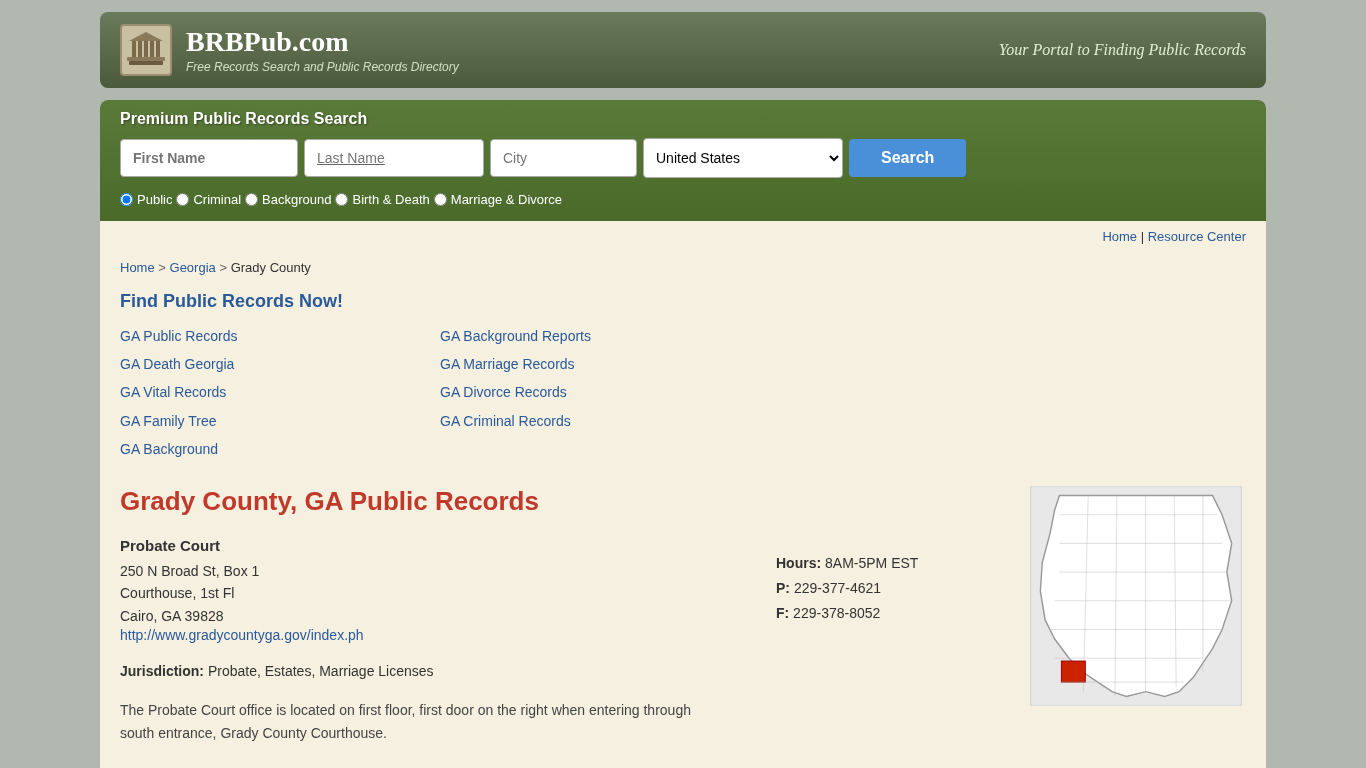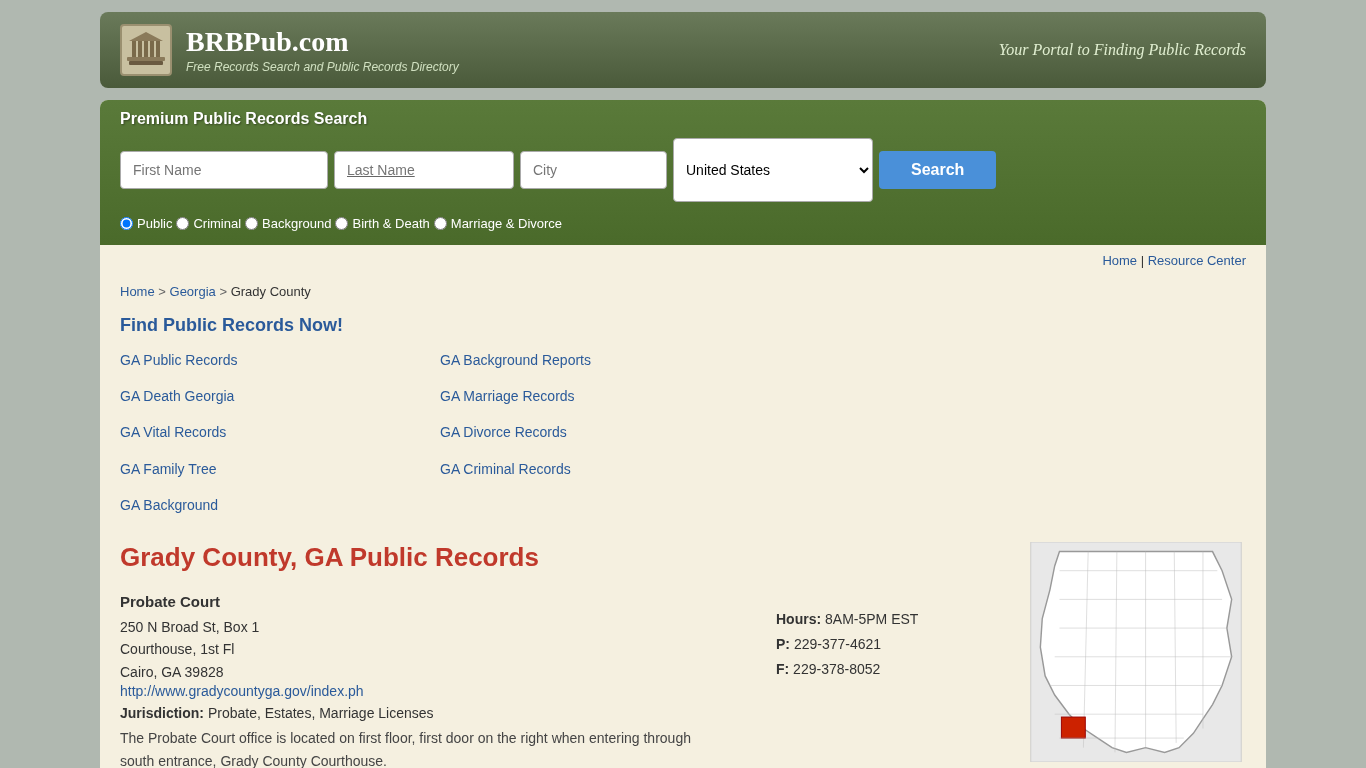--- a/index.html
+++ b/index.html
@@ -92,26 +92,26 @@
       margin-bottom: 8px;
     }
     #search-fields input[type="text"] {
       padding: 10px 12px;
       border: 1px solid #aaa;
       border-radius: 4px;
       font-size: 14px;
       color: #666;
       background: white;
     }
-    #first-name-input { width: 208px; }
+    #first-name-input { width: 178px; font-weight: bold; }
     #last-name-input { width: 180px; text-decoration: underline; }
     #city-input { width: 147px; }
     #country-select {
       width: 200px;
-      padding: 22px 8px;
+      padding: 10px 8px;
       border: 1px solid #aaa;
       border-radius: 4px;
       font-size: 14px;
       background: white;
     }
     #search-button {
       background: #4a90d9;
       color: white;
       border: none;
       padding: 10px 32px;
@@ -170,21 +170,21 @@
     #find-records-heading {
       color: #2a5a9a;
       font-size: 18px;
       font-weight: bold;
       margin-bottom: 12px;
     }
 
     #records-links {
       display: grid;
       grid-template-columns: 1fr 1fr;
-      gap: 11px 40px;
+      gap: 3px 40px;
       margin-bottom: 24px;
       max-width: 600px;
     }
     #records-links a {
       color: #2a5a9a;
       text-decoration: none;
       font-size: 14px;
       line-height: 1.8;
     }
 
@@ -228,21 +228,21 @@
     .info-grid {
       display: flex;
       gap: 68px;
     }
     .info-left { flex: 1; }
     .info-right { flex: 0 0 220px; margin-top: 14px; }
 
     .field-label { font-weight: bold; }
     .jurisdiction-line {
       font-size: 14px;
-      margin: 6px 0;
+      margin: 20px 0;
     }
     .jurisdiction-desc {
       font-size: 14px;
       line-height: 1.6;
       color: #444;
     }
 
     
     #georgia-map {
       width: 220px;

